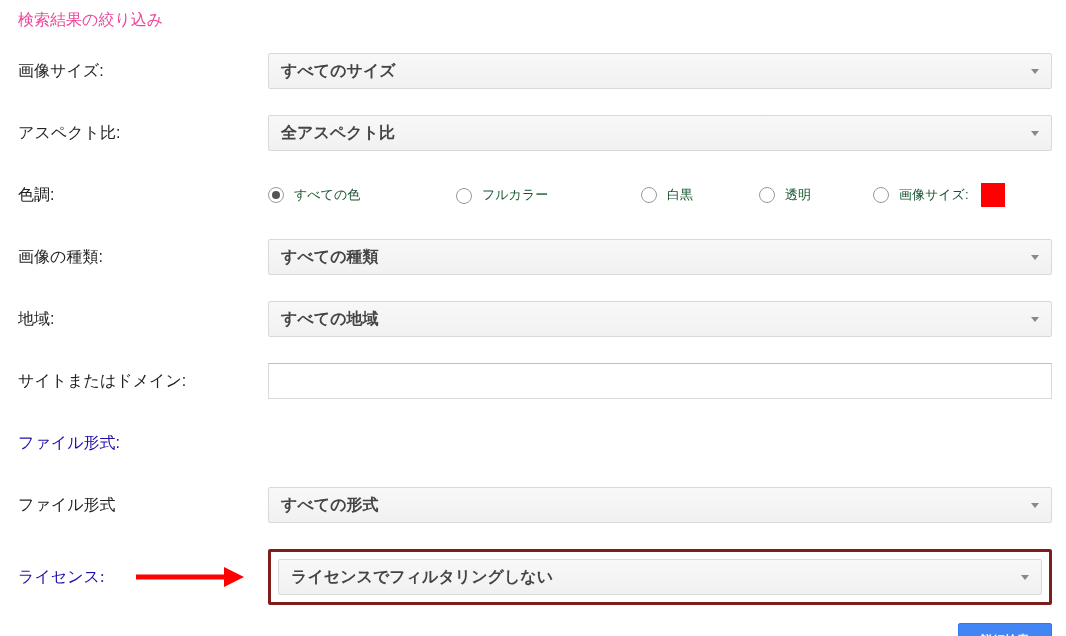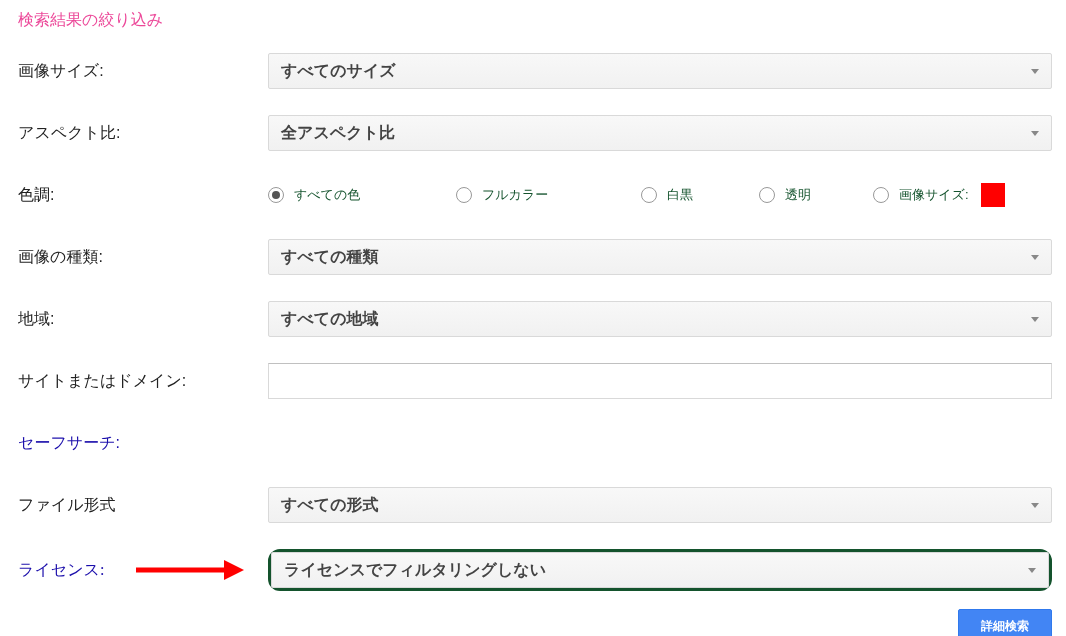--- a/index.html
+++ b/index.html
@@ -80,21 +80,21 @@
     width: 100%;
   }
   .radio-item {
     display: flex;
     align-items: center;
     cursor: pointer;
     font-size: 13px;
     color: #14532d;
   }
   .ri1 { flex: 0 0 188px; }
-  .ri2 { flex: 0 0 185px; }
+  .ri2 { flex: 0 0 185px; align-items: flex-end; }
   .ri3 { flex: 0 0 118px; }
   .ri4 { flex: 0 0 114px; }
   .ri5 { }
   .radio-circle {
     width: 16px;
     height: 16px;
     border: 1px solid #999;
     border-radius: 50%;
     margin-right: 10px;
     display: inline-flex;
@@ -110,23 +110,23 @@
     border-radius: 50%;
   }
   .color-swatch {
     width: 24px;
     height: 24px;
     background: #ff0000;
     margin-left: 12px;
     display: inline-block;
   }
   .highlight-box {
-    border: 3px solid #14532d;
-    padding: 0;
-    border-radius: 12px;
+    border: 3px solid #7f1d1d;
+    padding: 7px;
+    border-radius: 2px;
     flex: 1;
   }
   .arrow-wrap {
     position: relative;
     width: 250px;
     flex: 0 0 250px;
     display: flex;
     align-items: center;
     font-family: Liberation Serif, serif;
   }
@@ -224,21 +224,21 @@
 </div>
 
 <div class="row">
   <div class="label">サイトまたはドメイン:</div>
   <div class="control">
     <input class="textinput" type="text" value="" style="">
   </div>
 </div>
 
 <div class="row">
-  <div class="label link">セーフサーチ:</div>
+  <div class="label link">ファイル形式:</div>
 </div>
 
 <div class="row">
   <div class="label">ファイル形式</div>
   <div class="control">
     <div class="dropdown">
       <span>すべての形式</span>
     </div>
   </div>
 </div>

